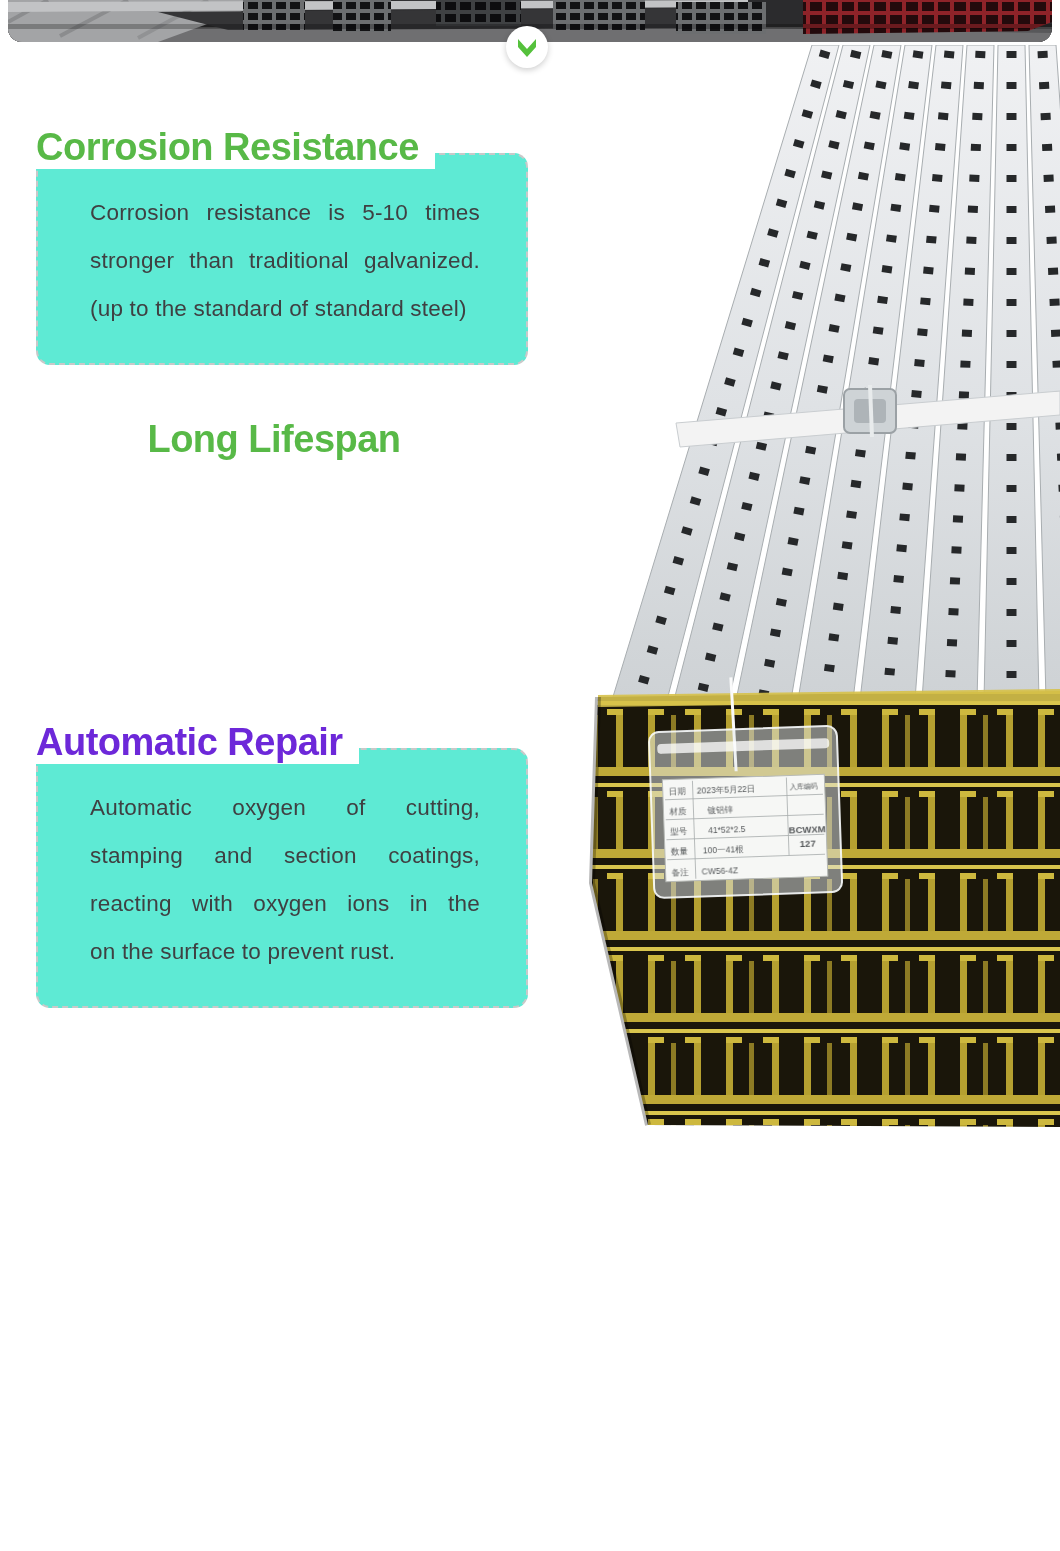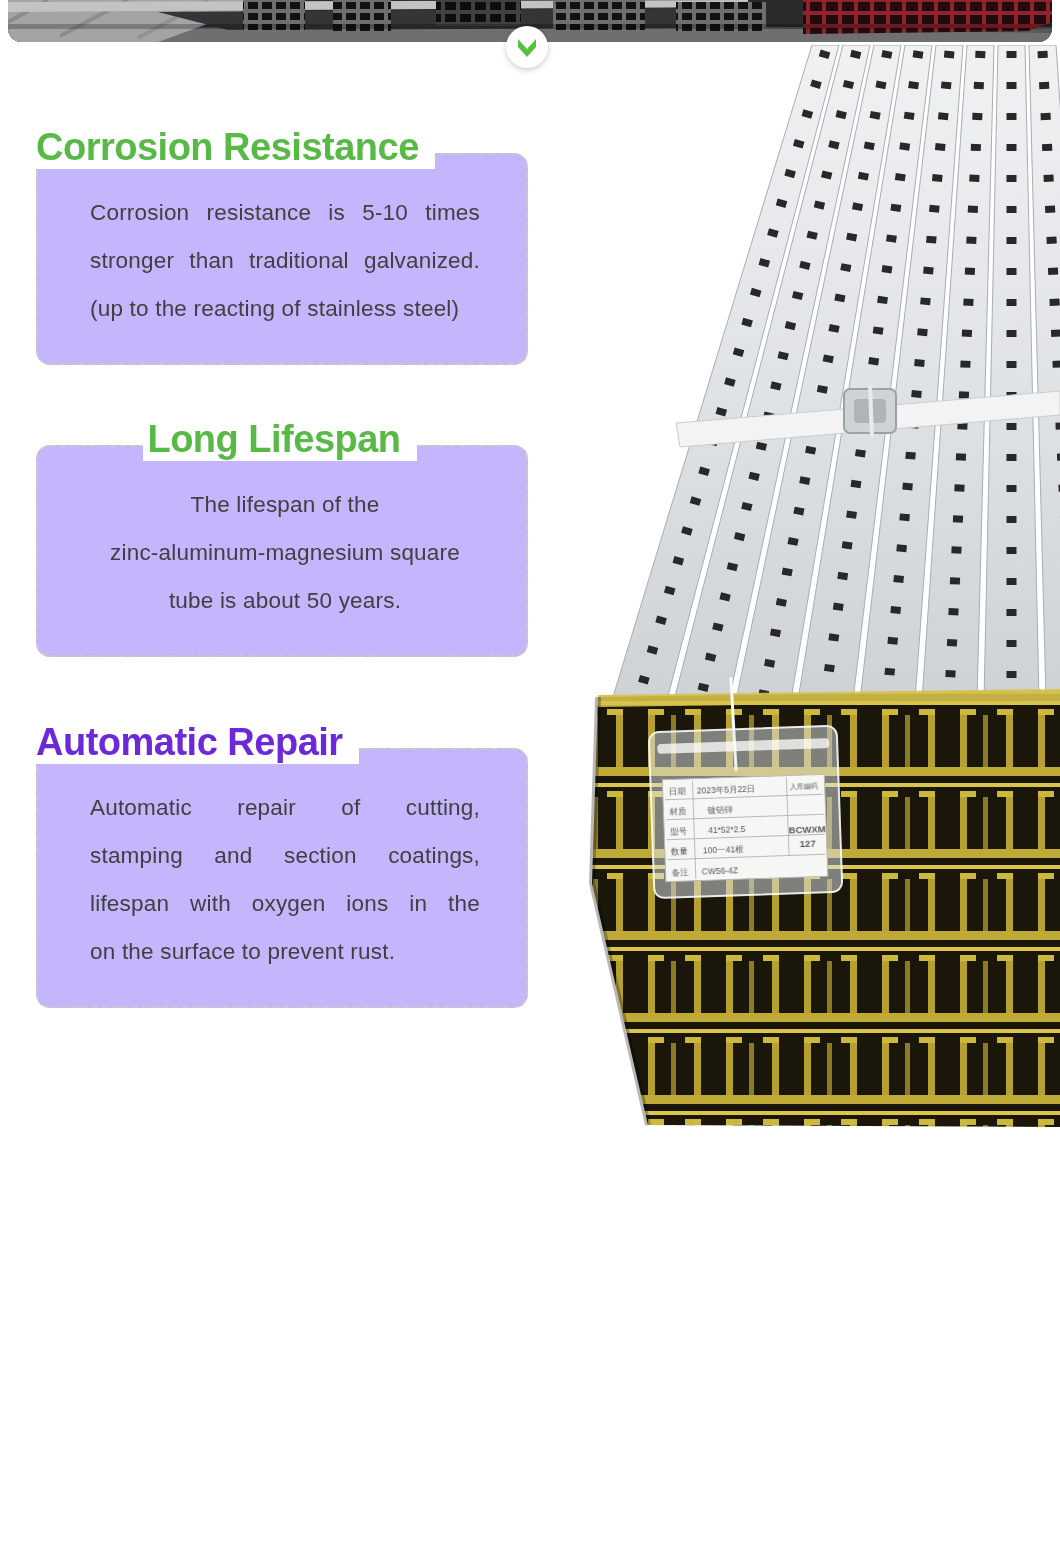--- a/index.html
+++ b/index.html
@@ -12,21 +12,21 @@
 
   
   .chev-badge{position:absolute;left:506px;top:26px;width:42px;height:42px;border-radius:50%;background:#fff;
     box-shadow:0 2px 6px rgba(0,0,0,.20);z-index:5;display:flex;align-items:center;justify-content:center;cursor:pointer;}
 
   
   .feature{position:absolute;left:36px;width:492px;}
   .feature h2{font-size:38px;line-height:44px;font-weight:700;letter-spacing:-.5px;margin:0 0 0 -4px;
     padding:0 16px 0 4px;display:inline-block;background:#fff;position:relative;z-index:2;}
   .feature .box{border:2px dashed #c9c9c9;border-radius:14px;margin-top:-16px;position:relative;z-index:1;
-    padding:34px 46px 30px 52px;background:#c4b5fd;}
+    padding:34px 46px 30px 52px;background:#5eead4;}
   .feature .line{font-size:22.5px;line-height:48px;color:#3f4042;letter-spacing:.2px;}
   .feature.justify .line:not(:last-child){text-align-last:justify;}
   .f1{top:125px;} .f2{top:417px;text-align:center;} .f3{top:720px;}
 
   
   .rail-photo{position:absolute;left:560px;top:45px;width:500px;height:1105px;}
   .rail-photo svg{display:block;width:100%;height:100%;}
 
   
   .bracket-photo{position:absolute;left:7px;right:7px;top:1190px;height:361px;border-radius:18px 18px 0 0;overflow:hidden;
@@ -79,39 +79,34 @@
     <svg width="42" height="42" viewBox="0 0 42 42">
       <polygon points="12,13 21,23 30,13 30,21 21,31 12,21" fill="#55c13c"></polygon>
     </svg>
   </div>
 
   <section class="feature justify f1">
     <h2 style="color:#58b947">Corrosion Resistance</h2>
     <div class="box">
         <div class="line">Corrosion resistance is 5-10 times</div>
         <div class="line">stronger than traditional galvanized.</div>
-        <div class="line">(up to the reacting of stainless steel)</div>
+        <div class="line">(up to the standard of standard steel)</div>
       </div>
   </section>
 
   <section class="feature f2">
     <h2 style="color:#58b947">Long Lifespan</h2>
-    <div class="box">
-        <div class="line">The lifespan of the</div>
-        <div class="line">zinc-aluminum-magnesium square</div>
-        <div class="line">tube is about 50 years.</div>
-      </div>
   </section>
 
   <section class="feature justify f3">
     <h2 style="color:#6d28d9">Automatic Repair</h2>
     <div class="box">
-        <div class="line">Automatic repair of cutting,</div>
+        <div class="line">Automatic oxygen of cutting,</div>
         <div class="line">stamping and section coatings,</div>
-        <div class="line">lifespan with oxygen ions in the</div>
+        <div class="line">reacting with oxygen ions in the</div>
         <div class="line">on the surface to prevent rust.</div>
       </div>
   </section>
 
   <div class="rail-photo">
     <svg viewBox="0 0 500 1105" preserveAspectRatio="none">
       <defs>
         <linearGradient id="chGrad" x1="0" y1="0" x2="0" y2="1">
           <stop offset="0" stop-color="#f0f1f3"></stop>
             <stop offset=".55" stop-color="#dfe2e5"></stop>

